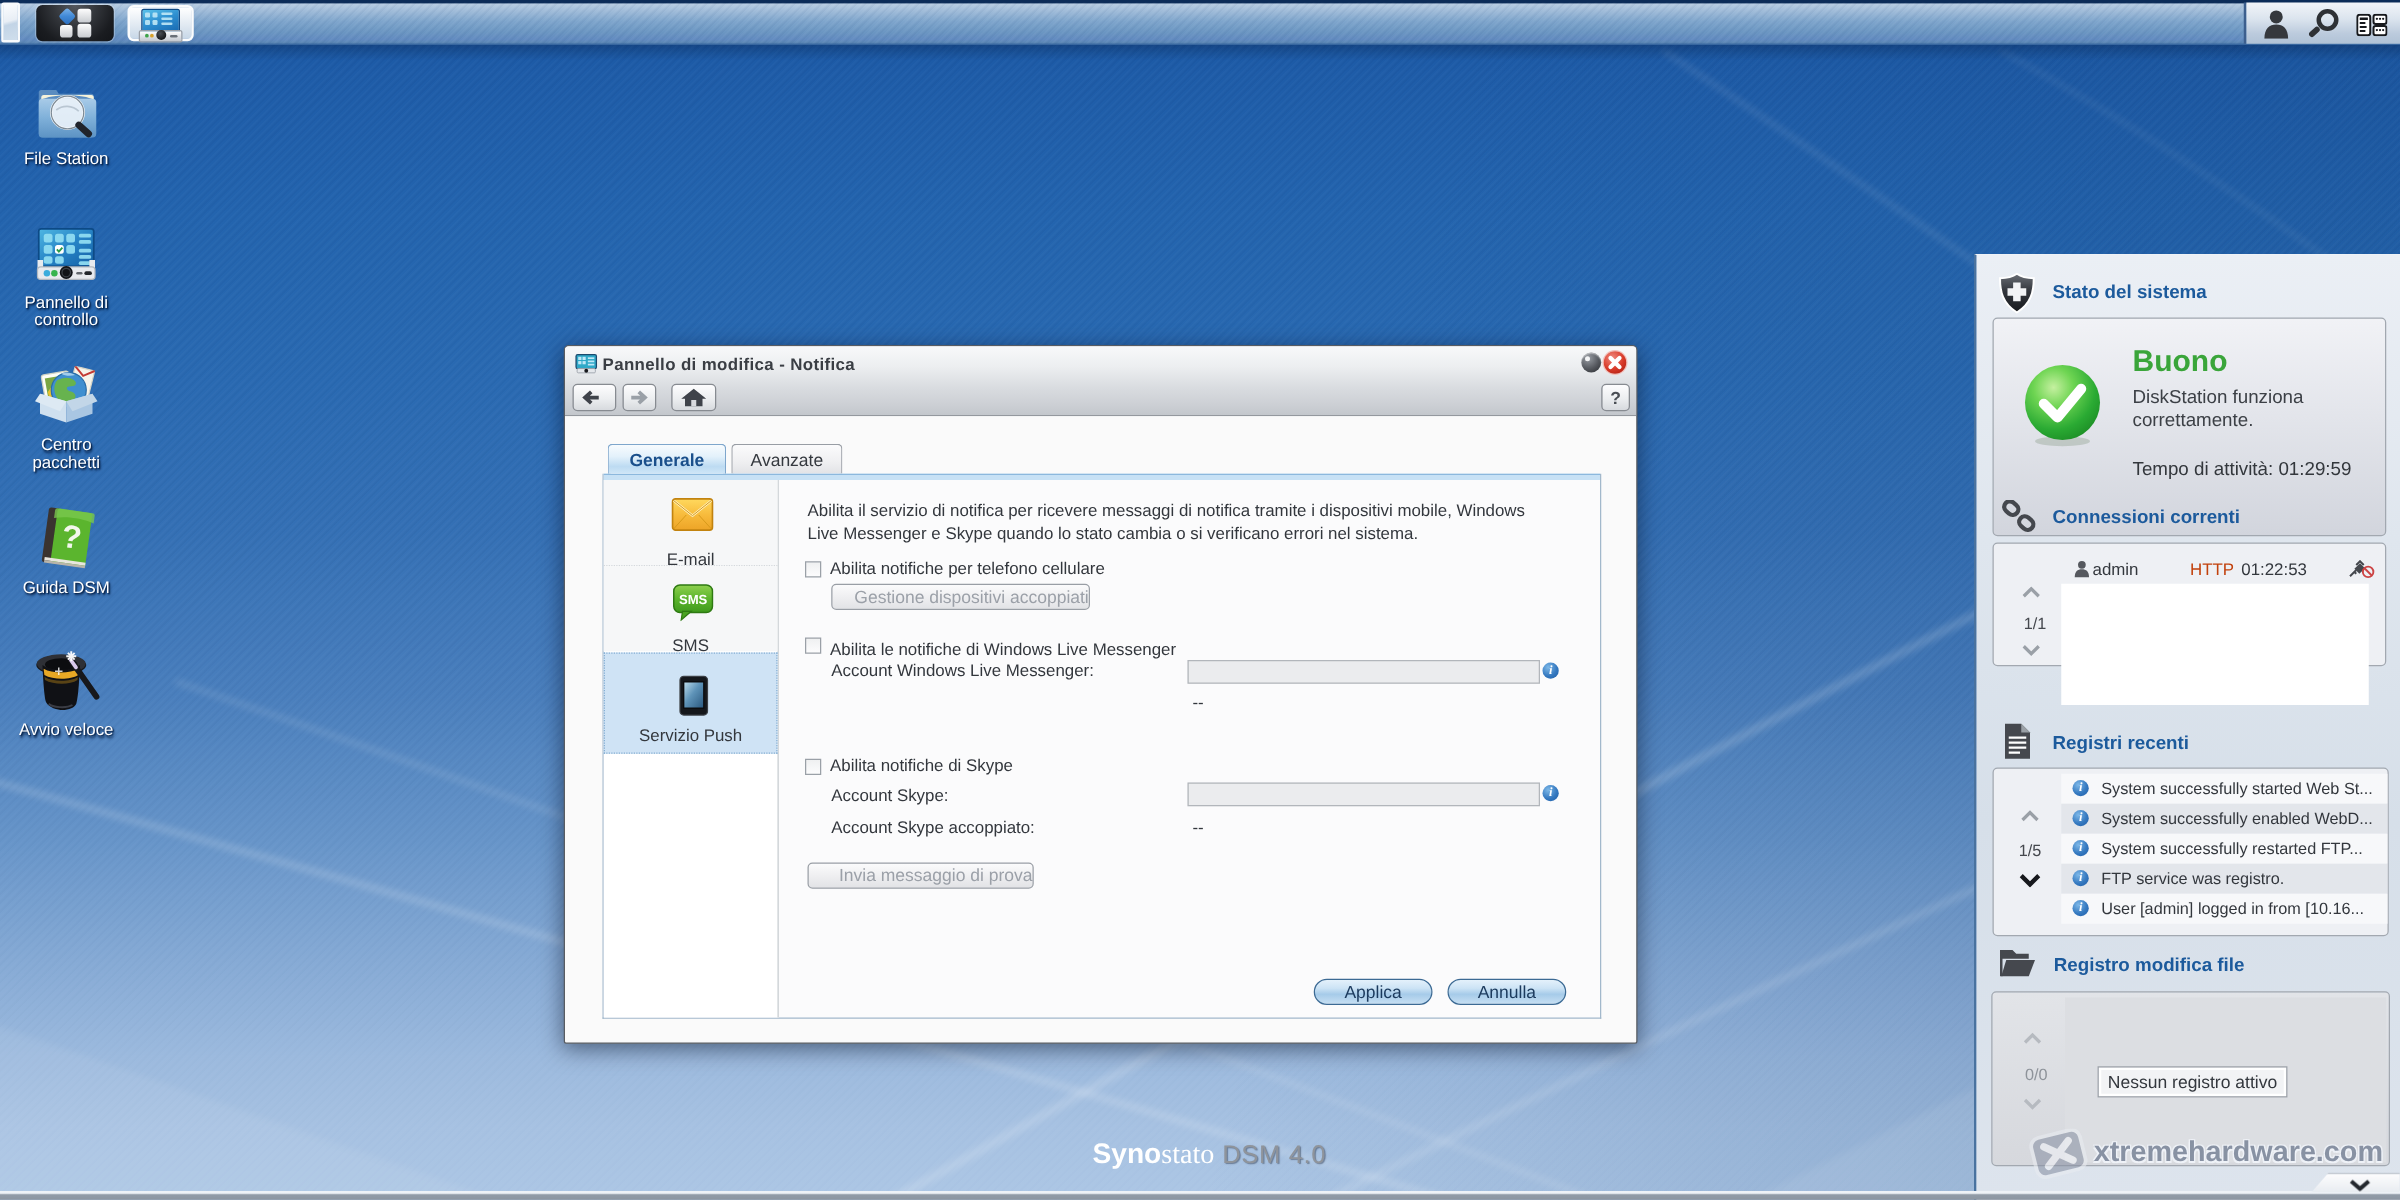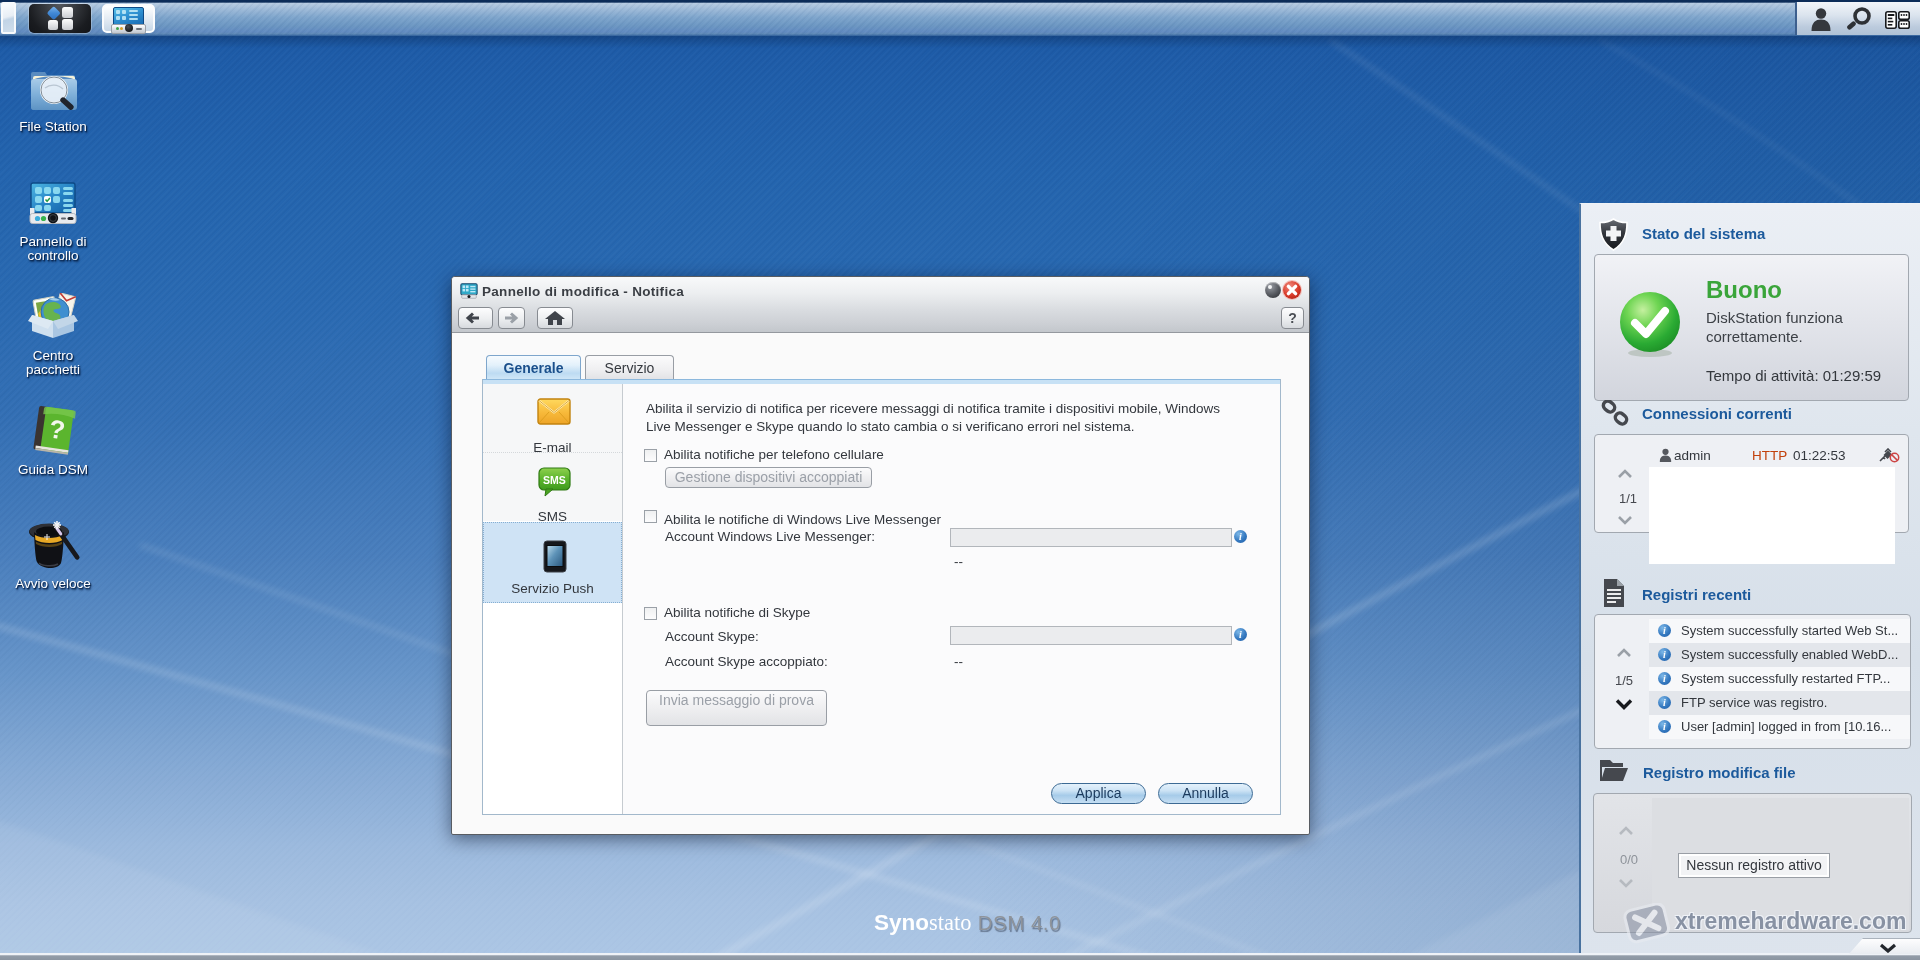--- a/index.html
+++ b/index.html
@@ -66,21 +66,21 @@
 
 #cbox{position:absolute;left:30px;top:102px;width:799px;height:436px;box-sizing:border-box;
   border:1px solid #a2b8cb;border-top:none;background:#fbfbfc;}
 #tabbar{position:absolute;left:0px;top:0px;width:797px;height:4px;background:#c7e1f5;border-top:1px solid #8cb8dd;}
 #sbar{position:absolute;left:0;top:5px;width:139px;height:430px;border-right:1px solid #c6cbd0;background:#fff;}
 .sitem{position:absolute;left:0;width:139px;text-align:center;font-size:13.5px;color:#33373d;}
 #cmain{position:absolute;left:140px;top:5px;width:658px;height:430px;font-size:13.5px;color:#33373d;}
 .ck{position:absolute;width:13px;height:13px;box-sizing:border-box;border:1px solid #9aa0a7;
   background:linear-gradient(#eff0f1,#fcfcfd);}
 .gbtn{position:absolute;box-sizing:border-box;border:1px solid #999ea5;border-radius:4px;
-  background:linear-gradient(#fbfbfc,#efeff1 50%,#e2e3e6);color:#9ba0a8;font-size:14px;text-align:center;}
+  background:linear-gradient(#fbfbfc,#efeff1 50%,#e2e3e6);color:#9ba0a8;font-size:14px;text-align:right;}
 .inp{position:absolute;width:282px;height:19px;box-sizing:border-box;border:1px solid #b2b6bb;
   background:#ebecee;}
 .info{position:absolute;width:13px;height:13px;border-radius:50%;
   background:radial-gradient(circle at 35% 30%,#7db8e8,#3579c0 55%,#1d5ca6);
   color:#fff;font-size:10px;font-weight:bold;text-align:center;line-height:13px;font-family:"Liberation Serif",serif;font-style:italic;}
 .pbtn{position:absolute;top:399px;height:21px;box-sizing:border-box;border:1px solid #3c6a94;border-radius:11px;
   background:linear-gradient(#e4f1fb 0%,#cce3f5 35%,#a6cbe9 60%,#c6dff3 100%);
   color:#1b3a5d;font-size:14px;text-align:center;line-height:19px;}
 
 #rpanel{left:1579px;top:203px;width:341px;height:757px;
@@ -308,21 +308,21 @@
         <linearGradient id="shg" x1="0" y1="0" x2="0" y2="1">
           <stop offset="0" stop-color="#6a6e75"></stop>
           <stop offset=".45" stop-color="#33363c"></stop>
           <stop offset="1" stop-color="#17191d"></stop>
         </linearGradient>
       </defs>
     <path d="M14.5 1 C18 3.5 23 4.5 28 4.5 C28 15 26 25 14.5 32 C3 25 1 15 1 4.5 C6 4.5 11 3.5 14.5 1 Z" fill="url(#shg)" stroke="#fff" stroke-width="1.6"></path>
     <path d="M11.5 8 h6 v4.5 H22 v6 h-4.5 V23 h-6 v-4.5 H7 v-6 h4.5 Z" fill="#f2f3f5"></path>
   </svg>
   <div class="rtitle" style="left:61px;top:21px;">Stato del sistema</div>
-  <div class="rbox" style="left:13px;top:50px;width:315px;height:147px;background:linear-gradient(to bottom,#f1f2f6 0%,#e3e5eb 45%,#d2d5dd 100%);">
+  <div class="rbox" style="left:13px;top:50px;width:315px;height:175px;background:linear-gradient(to bottom,#f1f2f6 0%,#e3e5eb 45%,#d2d5dd 100%);">
     <svg style="position:absolute;left:22px;top:36px;" width="66" height="68" viewBox="0 0 66 68">
       <defs>
           <radialGradient id="grn" cx=".38" cy=".3" r=".75">
             <stop offset="0" stop-color="#c5f0a0"></stop>
             <stop offset=".35" stop-color="#6fd553"></stop>
             <stop offset=".75" stop-color="#2aaa33"></stop>
             <stop offset="1" stop-color="#1d8f26"></stop>
           </radialGradient>
         </defs>
       <ellipse cx="33" cy="62" rx="22" ry="4" fill="#9aa89a" opacity=".45"></ellipse>
@@ -438,21 +438,21 @@
     <div class="tbtn" style="left:46px;width:27px;"><svg width="25" height="20" viewBox="0 0 25 20">
           <path d="M6 10 H16 M12 5.5 L17 10 L12 14.5" stroke="#9aa0a7" stroke-width="3" fill="none"></path>
         </svg></div>
     <div class="tbtn" style="left:85px;width:36px;"><svg width="34" height="20" viewBox="0 0 34 20">
           <path d="M17 3 L7 11 H10 V17 H24 V11 H27 Z" fill="#3f434a"></path>
           <rect x="15" y="12" width="4" height="5" fill="#d8dade"></rect>
         </svg></div>
     <div class="tbtn" id="whelp" style="left:829px;width:23px;">?</div>
   </div>
   <div class="tab" id="tabg">Generale</div>
-  <div class="tab" id="taba">Servizio</div>
+  <div class="tab" id="taba">Avanzate</div>
   <div id="cbox">
     <div id="tabbar"></div>
     <div id="sbar">
       <div style="position:absolute;left:0;top:0;width:100%;height:68px;background:#f6f7f8;border-bottom:1px dotted #d4d8db;"></div>
       <div style="position:absolute;left:0;top:69px;width:100%;height:68px;background:#f6f7f8;"></div>
       <div style="position:absolute;left:0;top:138px;width:100%;height:81px;background:#cfe3f5;outline:1px dotted #85aed2;outline-offset:-1px;"></div>
       <svg style="position:absolute;left:54px;top:14px;" width="34" height="27" viewBox="0 0 34 27">
         <defs>
             <linearGradient id="env" x1="0" y1="0" x2="0" y2="1">
               <stop offset="0" stop-color="#ffd95e"></stop>
@@ -504,21 +504,21 @@
       <div class="inp" style="left:327px;top:144px;"></div>
       <div class="info" style="left:611px;top:146px;">i</div>
       <div style="position:absolute;left:331px;top:170px;">--</div>
       <div class="ck" style="left:21px;top:223px;"></div>
       <div style="position:absolute;left:41px;top:221px;">Abilita notifiche di Skype</div>
       <div style="position:absolute;left:42px;top:245px;">Account Skype:</div>
       <div class="inp" style="left:327px;top:242px;"></div>
       <div class="info" style="left:611px;top:244px;">i</div>
       <div style="position:absolute;left:42px;top:270px;text-align:center;">Account Skype accoppiato:</div>
       <div style="position:absolute;left:331px;top:270px;">--</div>
-      <div class="gbtn" style="left:23px;top:306px;width:181px;height:36px;line-height:19px;">Invia messaggio di prova</div>
+      <div class="gbtn" style="left:23px;top:306px;width:181px;height:21px;line-height:19px;">Invia messaggio di prova</div>
       <div class="pbtn" style="left:428px;width:95px;">Applica</div>
       <div class="pbtn" style="left:535px;width:95px;">Annulla</div>
     </div>
   </div>
 </div>
 <div id="wmark" class="abs">
   <svg style="position:absolute;left:0px;top:8px;" width="62" height="42" viewBox="0 0 62 42">
     <g transform="rotate(-14 31 21)" opacity=".6">
       <rect x="12" y="4" width="40" height="32" rx="7" fill="#8b93a5" stroke="#e8ebf1" stroke-width="3"></rect>
       <path d="M22 12 l20 16 M42 12 l-20 16" stroke="#eef0f5" stroke-width="6" stroke-linecap="round"></path>

